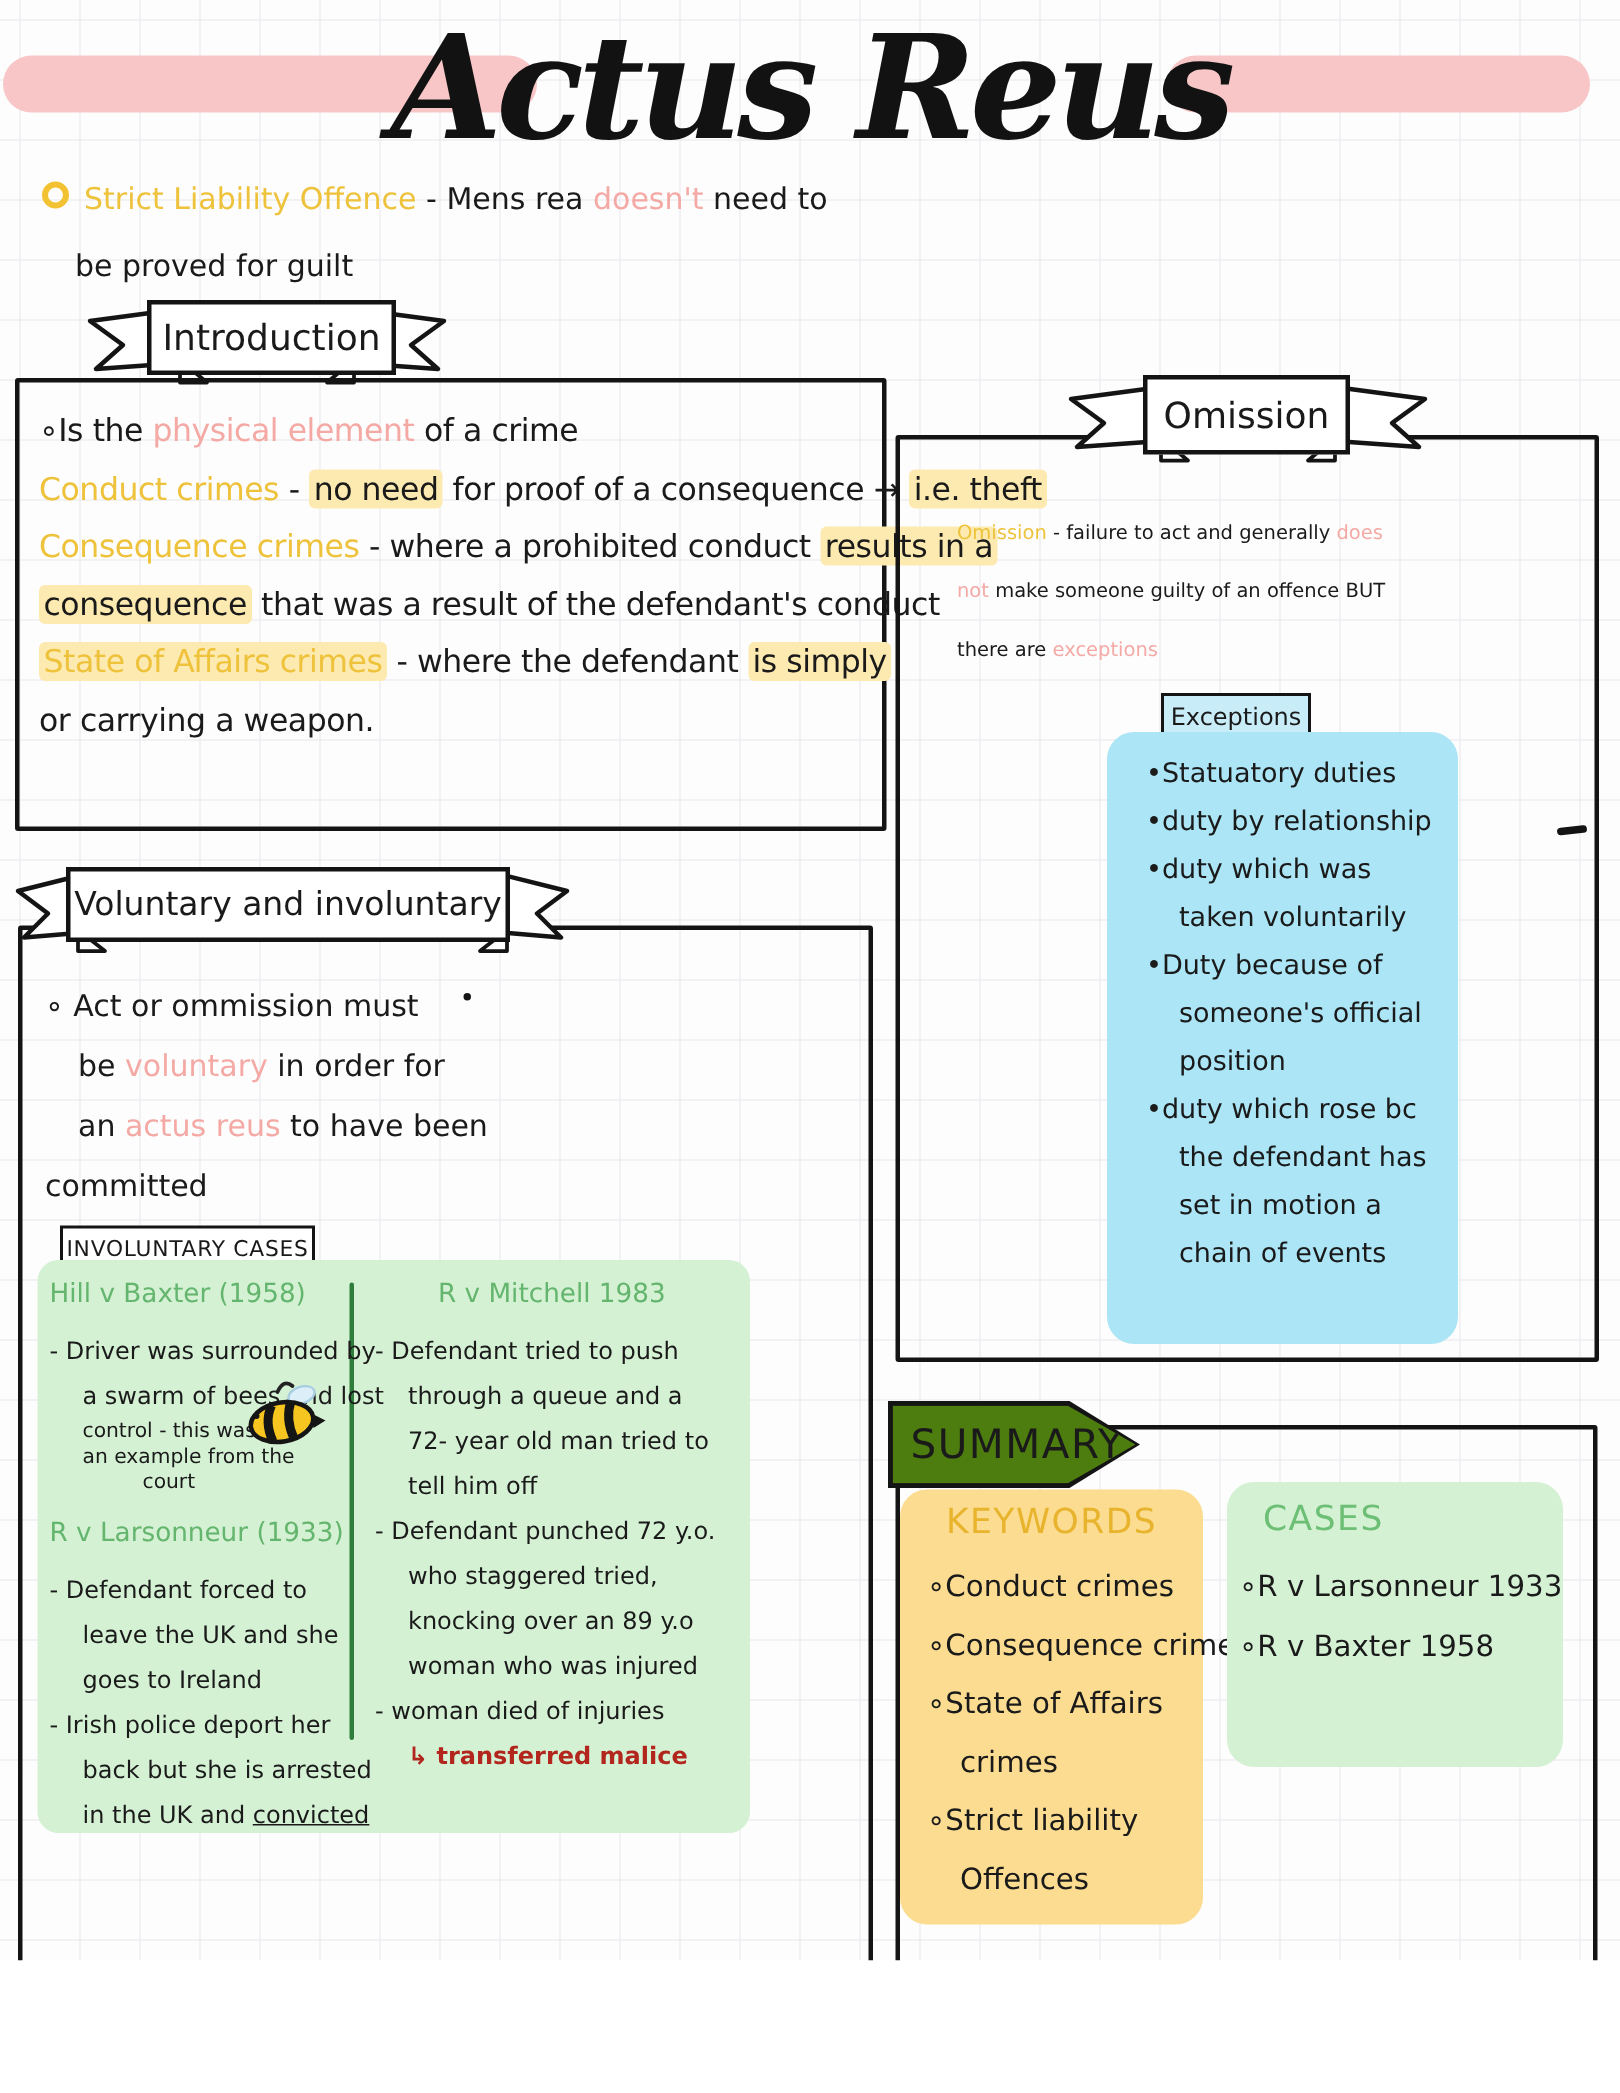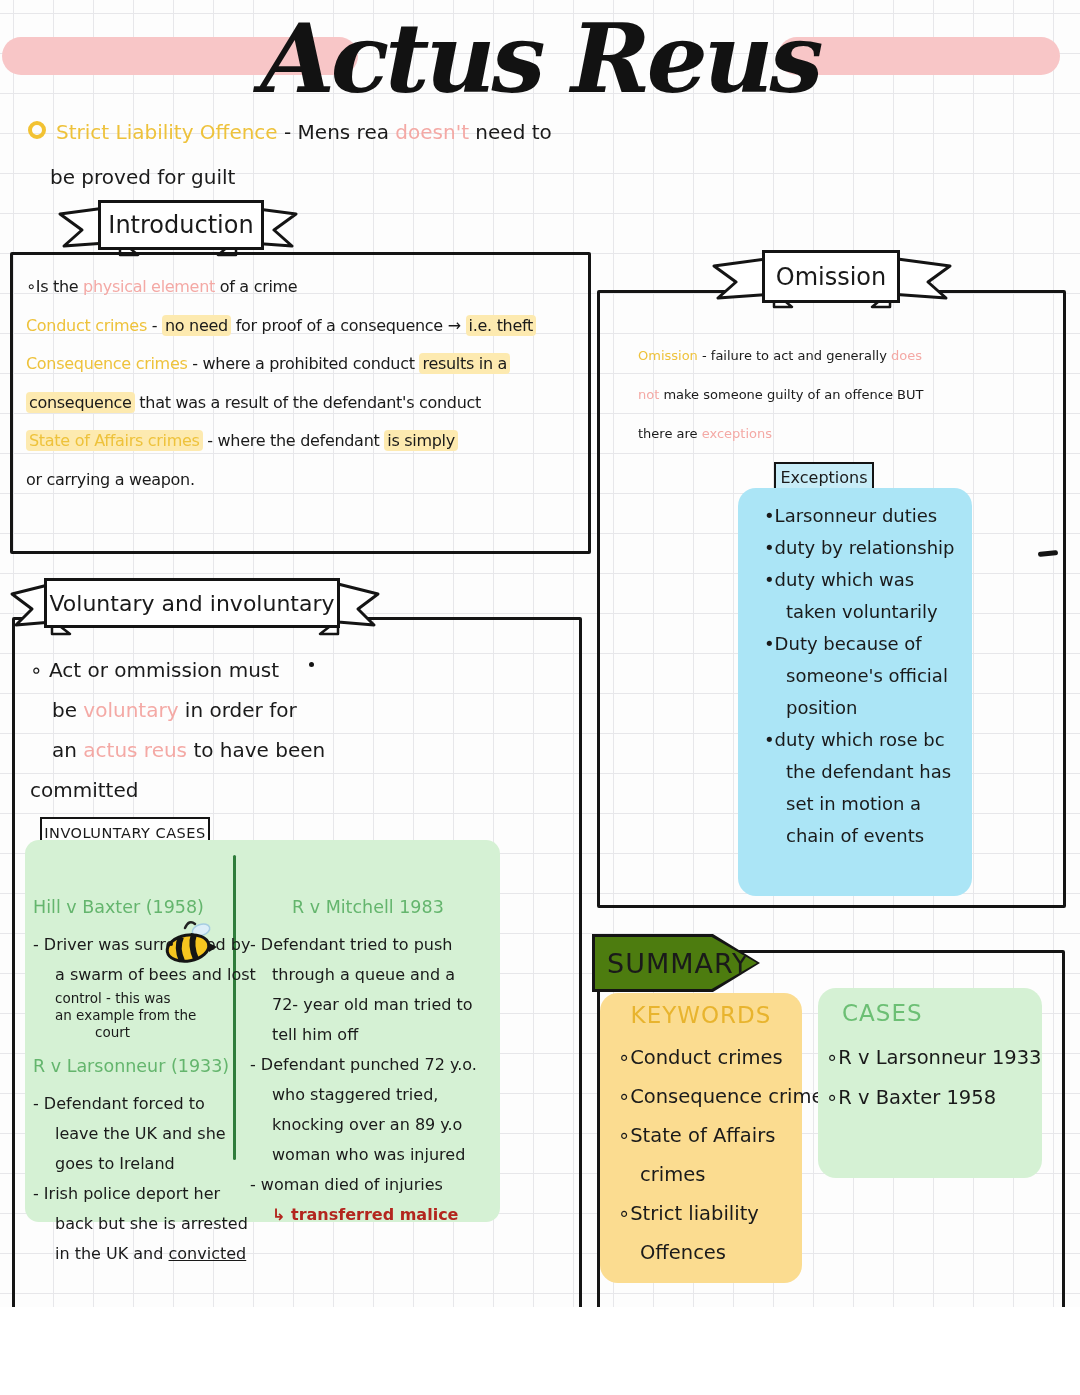--- a/index.html
+++ b/index.html
@@ -40,21 +40,21 @@
   .banner-label{position:absolute;border:3px solid #141414;background:#fff;display:flex;align-items:center;justify-content:center;font-size:24px;}
   .softcard{position:absolute;border-radius:18px;}
   
   #summary-banner{position:absolute;left:592px;top:934px;width:168px;height:58px;background:#141414;
     clip-path:polygon(0 0,72% 0,100% 50%,72% 100%,0 100%);}
   #summary-banner-inner{position:absolute;left:3px;top:3px;right:3px;bottom:3px;background:#4d7c0f;
     clip-path:polygon(0 0,72% 0,100% 50%,72% 100%,0 100%);
     display:flex;align-items:center;padding-left:12px;font-size:27px;font-weight:500;letter-spacing:1px;}
   .mini-ring{display:inline-block;width:9px;height:9px;border:3px solid #141414;border-radius:50%;margin-left:8px;}
   
-  .case-title{font-size:17.5px;color:#64b56d;margin-bottom:8px;margin-top:44px;}
+  .case-title{font-size:17.5px;color:#64b56d;margin-bottom:8px;}
   .stray{position:absolute;background:#141414;border-radius:3px;}
 </style>
 </head>
 <body>
 
 <div id="page">
 
   <div class="title-bar" id="bar-left"></div>
   <div class="title-bar" id="bar-right"></div>
   <div id="main-title">Actus Reus</div>
@@ -66,21 +66,21 @@
 
   <svg class="banner-svg" style="left:50px;top:192px;" width="256" height="72" viewBox="0 0 256 72">
     <polygon points="70,14 10,22 32,38 14,54 70,50" fill="#fff" stroke="#141414" stroke-width="3" stroke-linejoin="round"></polygon>
     <polygon points="186,14 246,22 224,38 242,54 186,50" fill="#fff" stroke="#141414" stroke-width="3" stroke-linejoin="round"></polygon>
     <polygon points="70,48 88,63 70,63" fill="#fff" stroke="#141414" stroke-width="2.5" stroke-linejoin="round"></polygon>
     <polygon points="186,48 168,63 186,63" fill="#fff" stroke="#141414" stroke-width="2.5" stroke-linejoin="round"></polygon>
   </svg>
   <div class="banner-label" style="left:98px;top:200px;width:160px;height:44px;">Introduction</div>
 
   <div class="box" style="left:10px;top:252px;width:575px;height:296px;"></div>
-  <div class="hand" style="left:26px;top:268px;font-size:16px;line-height:38.5px;letter-spacing:-0.3px;">
+  <div class="hand" style="left:26px;top:268px;font-size:21px;line-height:38.5px;letter-spacing:-0.3px;">
       <div class="line"><span class="seg">∘Is the  </span><span class="seg p">physical element</span><span class="seg"> of a crime</span></div>
       <div class="line"><span class="seg y">Conduct crimes</span><span class="seg"> - </span><span class="seg hl">no need</span><span class="seg"> for proof of a consequence → </span><span class="seg hl">i.e. theft</span></div>
       <div class="line"><span class="seg y">Consequence crimes</span><span class="seg"> - where a prohibited conduct </span><span class="seg hl">results in a</span></div>
       <div class="line"><span class="seg hl">consequence</span><span class="seg"> that was a result of  the defendant's conduct</span></div>
       <div class="line"><span class="seg y hl">State of Affairs crimes</span><span class="seg"> - where the defendant </span><span class="seg hl">is simply</span></div>
       <div class="line"><span class="seg">or carrying a weapon.</span></div>
     </div>
 
   <div class="box" style="left:597px;top:290px;width:463px;height:612px;"></div>
   <svg class="banner-svg" style="left:702px;top:242px;" width="260" height="74" viewBox="0 0 260 74">
@@ -93,21 +93,21 @@
 
   <div class="hand" style="left:638px;top:336px;font-size:13px;line-height:39px;">
       <div class="line"><span class="seg y">Omission</span><span class="seg"> - failure to act and generally </span><span class="seg p">does</span></div>
       <div class="line"><span class="seg p">not</span><span class="seg"> make someone guilty of an offence  BUT</span></div>
       <div class="line"><span class="seg">there are </span><span class="seg p">exceptions</span></div>
     </div>
 
   <div class="labelbox" style="left:774px;top:462px;width:96px;height:27px;font-size:16px;background:#c8edf8;">Exceptions</div>
   <div class="softcard" style="left:738px;top:488px;width:234px;height:408px;background:#abe5f6;"></div>
   <div class="hand" style="left:764px;top:500px;font-size:18px;line-height:32px;">
-      <div class="line"><span class="seg">•Larsonneur duties</span></div>
+      <div class="line"><span class="seg">•Statuatory duties</span></div>
       <div class="line"><span class="seg">•duty by relationship</span></div>
       <div class="line"><span class="seg">•duty which was</span></div>
       <div class="line cont"><span class="seg">taken voluntarily</span></div>
       <div class="line"><span class="seg">•Duty because of</span></div>
       <div class="line cont"><span class="seg">someone's official</span></div>
       <div class="line cont"><span class="seg">position</span></div>
       <div class="line"><span class="seg">•duty which rose bc</span></div>
       <div class="line cont"><span class="seg">the defendant has</span></div>
       <div class="line cont"><span class="seg">set in motion a</span></div>
       <div class="line cont"><span class="seg">chain of events</span></div>

